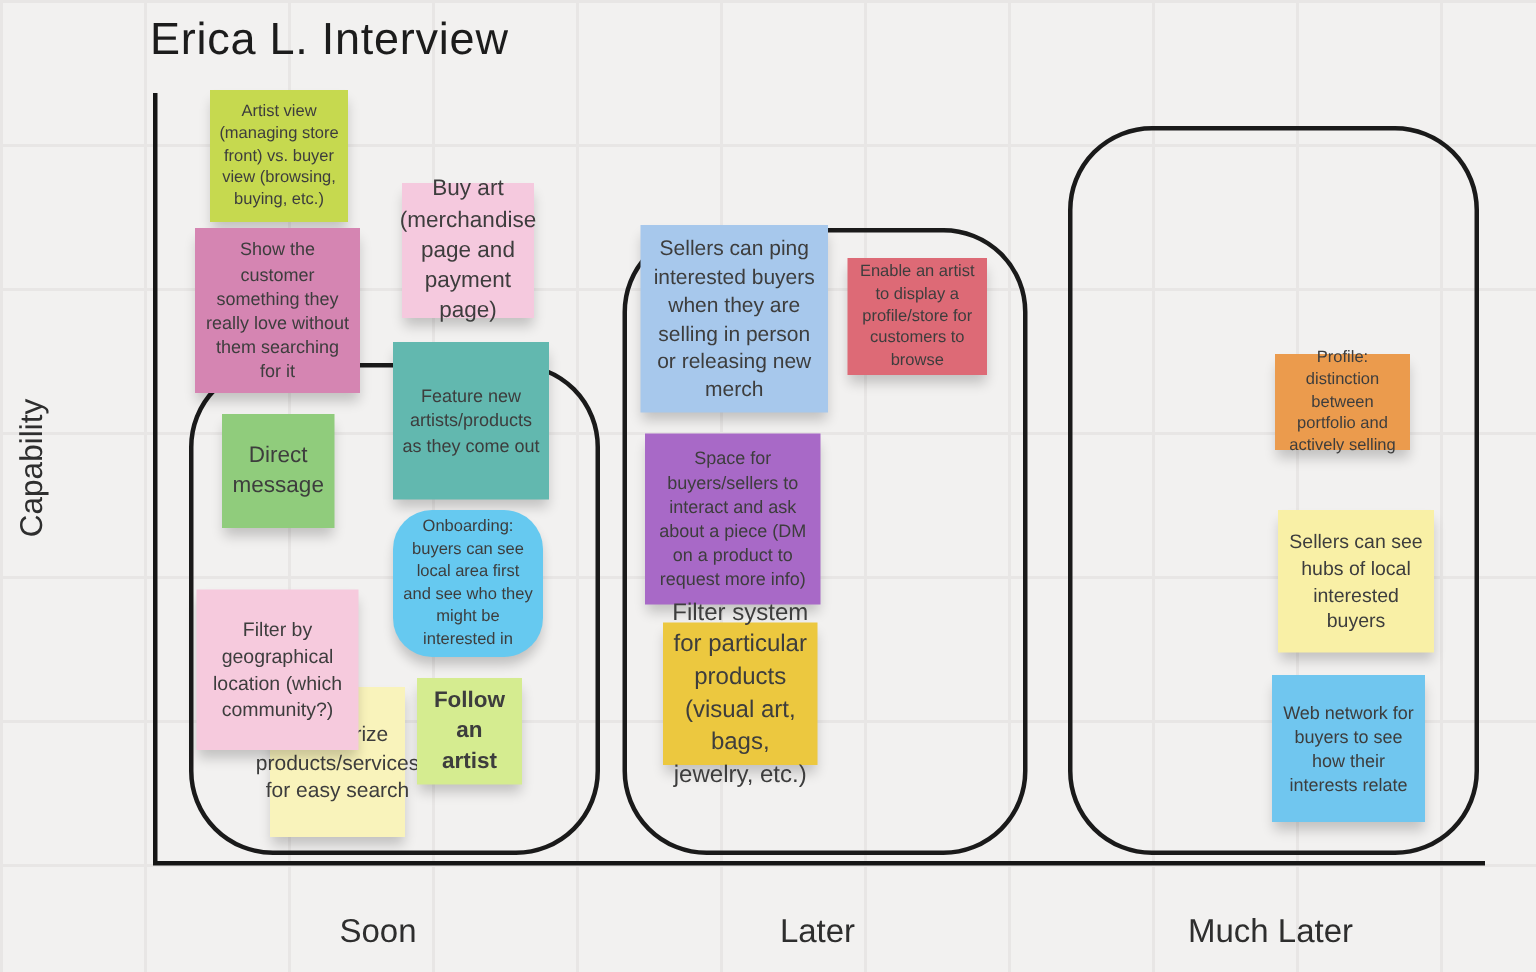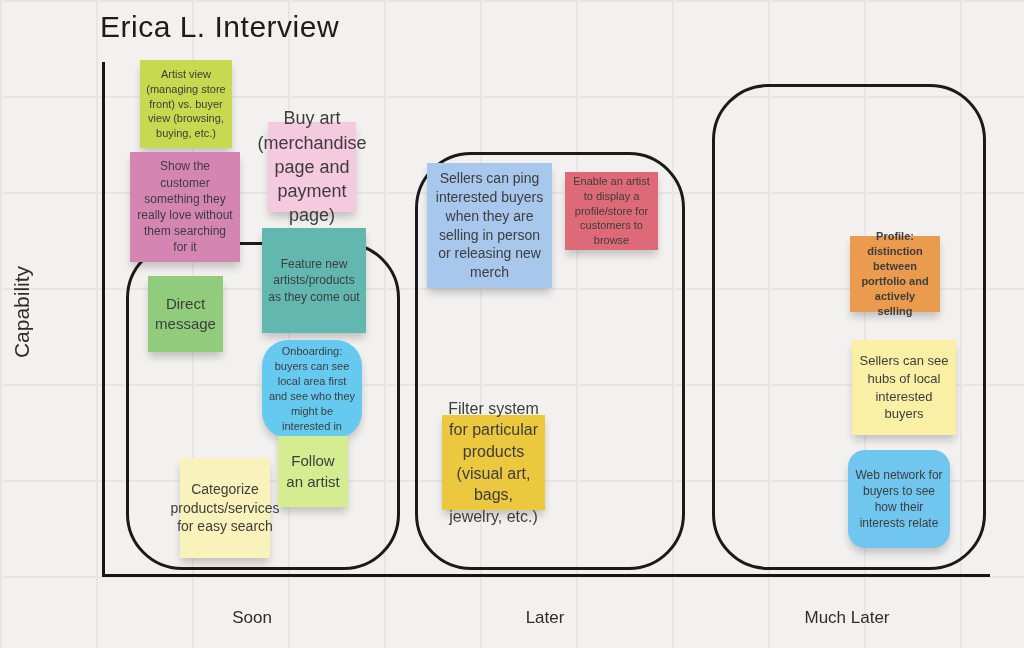--- a/index.html
+++ b/index.html
@@ -16,54 +16,54 @@
   }
   .title{
     position:absolute;left:100px;top:10px;
     font-size:30px;font-weight:400;color:#1c1c1c;letter-spacing:.5px;
   }
   .y-label{
     position:absolute;left:-58px;top:300px;width:160px;text-align:center;
     transform:rotate(-90deg);font-size:21px;color:#2e2e2e;
   }
   .x-label{
-    position:absolute;top:608px;font-size:17px;color:#2e2e2e;text-align:center;width:160px;
+    position:absolute;top:608px;font-size:22px;color:#2e2e2e;text-align:center;width:160px;
   }
   .x-soon{left:172px;} .x-later{left:465px;} .x-much{left:767px;}
   .axis{position:absolute;background:#161616;}
   .axis-y{left:102px;top:62px;width:3px;height:514px;}
   .axis-x{left:102px;top:574px;width:888px;height:3px;}
   .group-rect{
     position:absolute;border:3px solid #1a1a1a;border-radius:56px;background:transparent;
   }
   .rect-soon{left:126px;top:242px;width:268px;height:322px;}
   .rect-later{left:415px;top:152px;width:264px;height:412px;}
   .rect-much{left:712px;top:84px;width:268px;height:480px;}
   .note{
     position:absolute;display:flex;align-items:center;justify-content:center;
     text-align:center;color:#3d3d3d;line-height:1.35;
     padding:5px 6px;box-sizing:border-box;
     box-shadow:0 6px 8px -1px rgba(0,0,0,0.2);
   }
   .n-artist-view{left:140px;top:60px;width:92px;height:88px;font-size:11px;}
   .n-show-customer{left:130px;top:152px;width:110px;height:110px;font-size:12px;}
-  .n-buy-art{left:268px;top:122px;width:88px;height:90px;font-size:18px;}
+  .n-buy-art{left:268px;top:122px;width:88px;height:90px;font-size:15px;}
   .n-feature-new{left:262px;top:228px;width:104px;height:105px;font-size:12px;}
   .n-direct-message{left:148px;top:276px;width:75px;height:76px;font-size:15px;}
   .n-onboarding{left:262px;top:340px;width:100px;height:98px;font-size:11px;border-radius:26px;}
   .n-categorize{left:180px;top:458px;width:90px;height:100px;font-size:14px;}
   .n-filter-geo{left:131px;top:393px;width:108px;height:107px;font-size:13px;}
-  .n-follow-artist{left:278px;top:436px;width:70px;height:71px;font-size:15px;}
-  .n-sellers-ping{left:427px;top:163px;width:125px;height:125px;font-size:14px;}
+  .n-follow-artist{left:278px;top:452px;width:70px;height:71px;font-size:15px;font-weight:bold;}
+  .n-sellers-ping{left:427px;top:150px;width:125px;height:125px;font-size:14px;}
   .n-enable-artist{left:565px;top:172px;width:93px;height:78px;font-size:11px;}
   .n-space-interact{left:430px;top:289px;width:117px;height:114px;font-size:12px;}
   .n-filter-system{left:442px;top:415px;width:103px;height:95px;font-size:16px;}
-  .n-profile{left:850px;top:236px;width:90px;height:76px;font-size:11px;font-weight:bold;}
+  .n-profile{left:850px;top:236px;width:90px;height:64px;font-size:11px;}
   .n-sellers-hubs{left:852px;top:340px;width:104px;height:95px;font-size:13px;}
-  .n-web-network{left:848px;top:450px;width:102px;height:98px;font-size:12px;border-radius:17px;}
+  .n-web-network{left:848px;top:450px;width:102px;height:98px;font-size:12px;}
 </style>
 </head>
 <body>
 
 <div class="canvas">
 
   <div class="title">Erica L. Interview</div>
 
   <div class="y-label">Capability</div>
 
@@ -74,23 +74,25 @@
   <div class="group-rect rect-later"></div>
   <div class="group-rect rect-much"></div>
 
   <div class="note n-artist-view" style="background-color: rgb(198, 217, 79);">Artist view (managing store front) vs. buyer view (browsing, buying, etc.)</div>
   <div class="note n-show-customer" style="background-color: rgb(213, 133, 178);">Show the customer something they really love without them searching for it</div>
   <div class="note n-buy-art" style="background-color: rgb(245, 201, 222);">Buy art (merchandise page and payment page)</div>
   <div class="note n-feature-new" style="background-color: rgb(98, 184, 175);">Feature new artists/products as they come out</div>
   <div class="note n-direct-message" style="background-color: rgb(144, 204, 124);">Direct message</div>
   <div class="note n-onboarding" style="background-color: rgb(102, 201, 240);">Onboarding: buyers can see local area first and see who they might be interested in</div>
   <div class="note n-categorize" style="background-color: rgb(249, 243, 187);">Categorize products/services for easy search</div>
+  <div class="note n-filter-geo" style="background-color: rgb(246, 202, 221);">Filter by geographical location (which community?)</div>
   <div class="note n-follow-artist" style="background-color: rgb(213, 236, 144);">Follow an artist</div>
   <div class="note n-sellers-ping" style="background-color: rgb(167, 200, 236);">Sellers can ping interested buyers when they are selling in person or releasing new merch</div>
   <div class="note n-enable-artist" style="background-color: rgb(221, 106, 118);">Enable an artist to display a profile/store for customers to browse</div>
+  <div class="note n-space-interact" style="background-color: rgb(168, 105, 199);">Space for buyers/sellers to interact and ask about a piece (DM on a product to request more info)</div>
   <div class="note n-filter-system" style="background-color: rgb(236, 200, 63);">Filter system for particular products (visual art, bags, jewelry, etc.)</div>
   <div class="note n-profile" style="background-color: rgb(235, 155, 77);">Profile: distinction between portfolio and actively selling</div>
   <div class="note n-sellers-hubs" style="background-color: rgb(249, 240, 166);">Sellers can see hubs of local interested buyers</div>
   <div class="note n-web-network" style="background-color: rgb(112, 198, 239);">Web network for buyers to see how their interests relate</div>
 
   <div class="x-label x-soon">Soon</div>
   <div class="x-label x-later">Later</div>
   <div class="x-label x-much">Much Later</div>
 
 </div>

